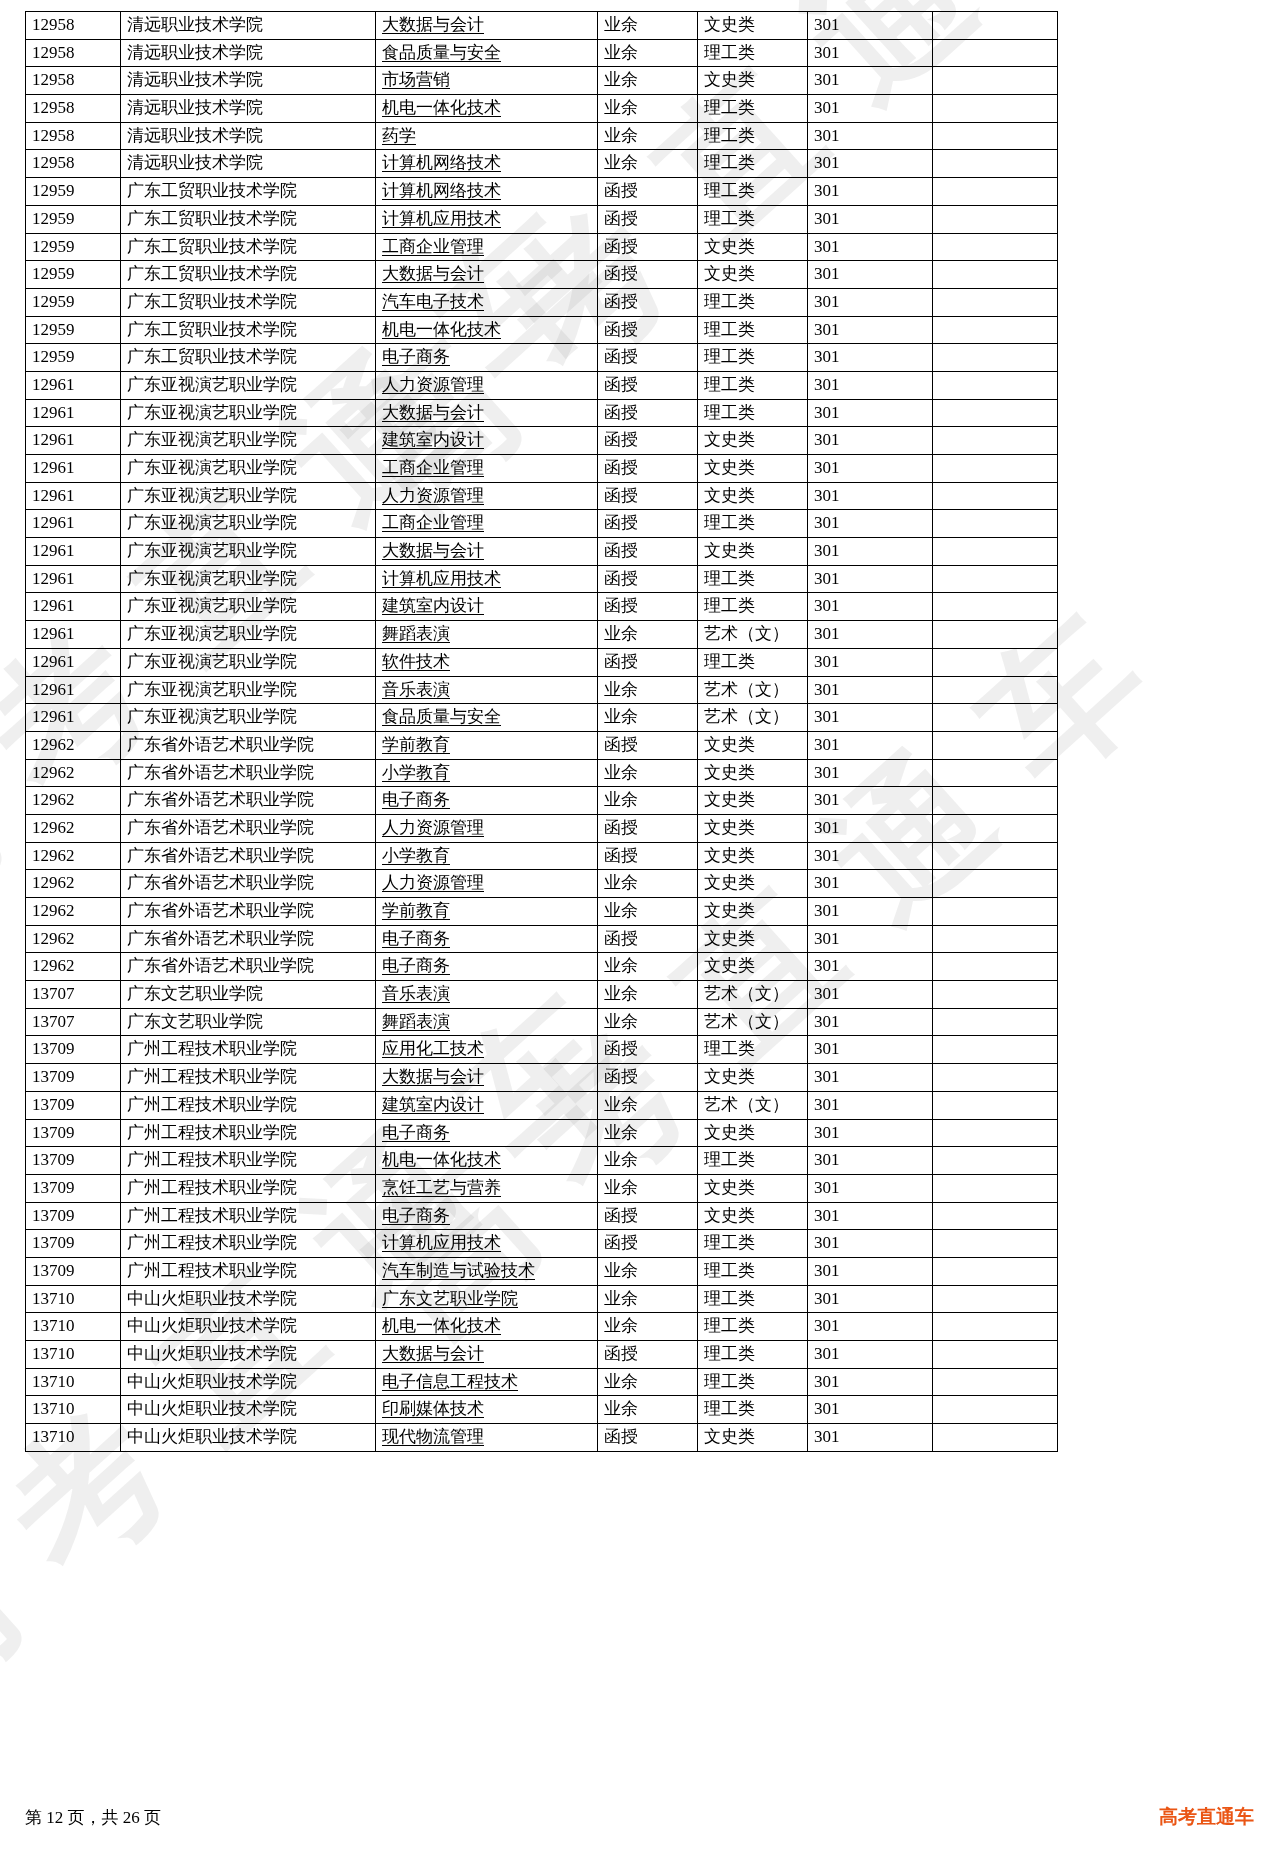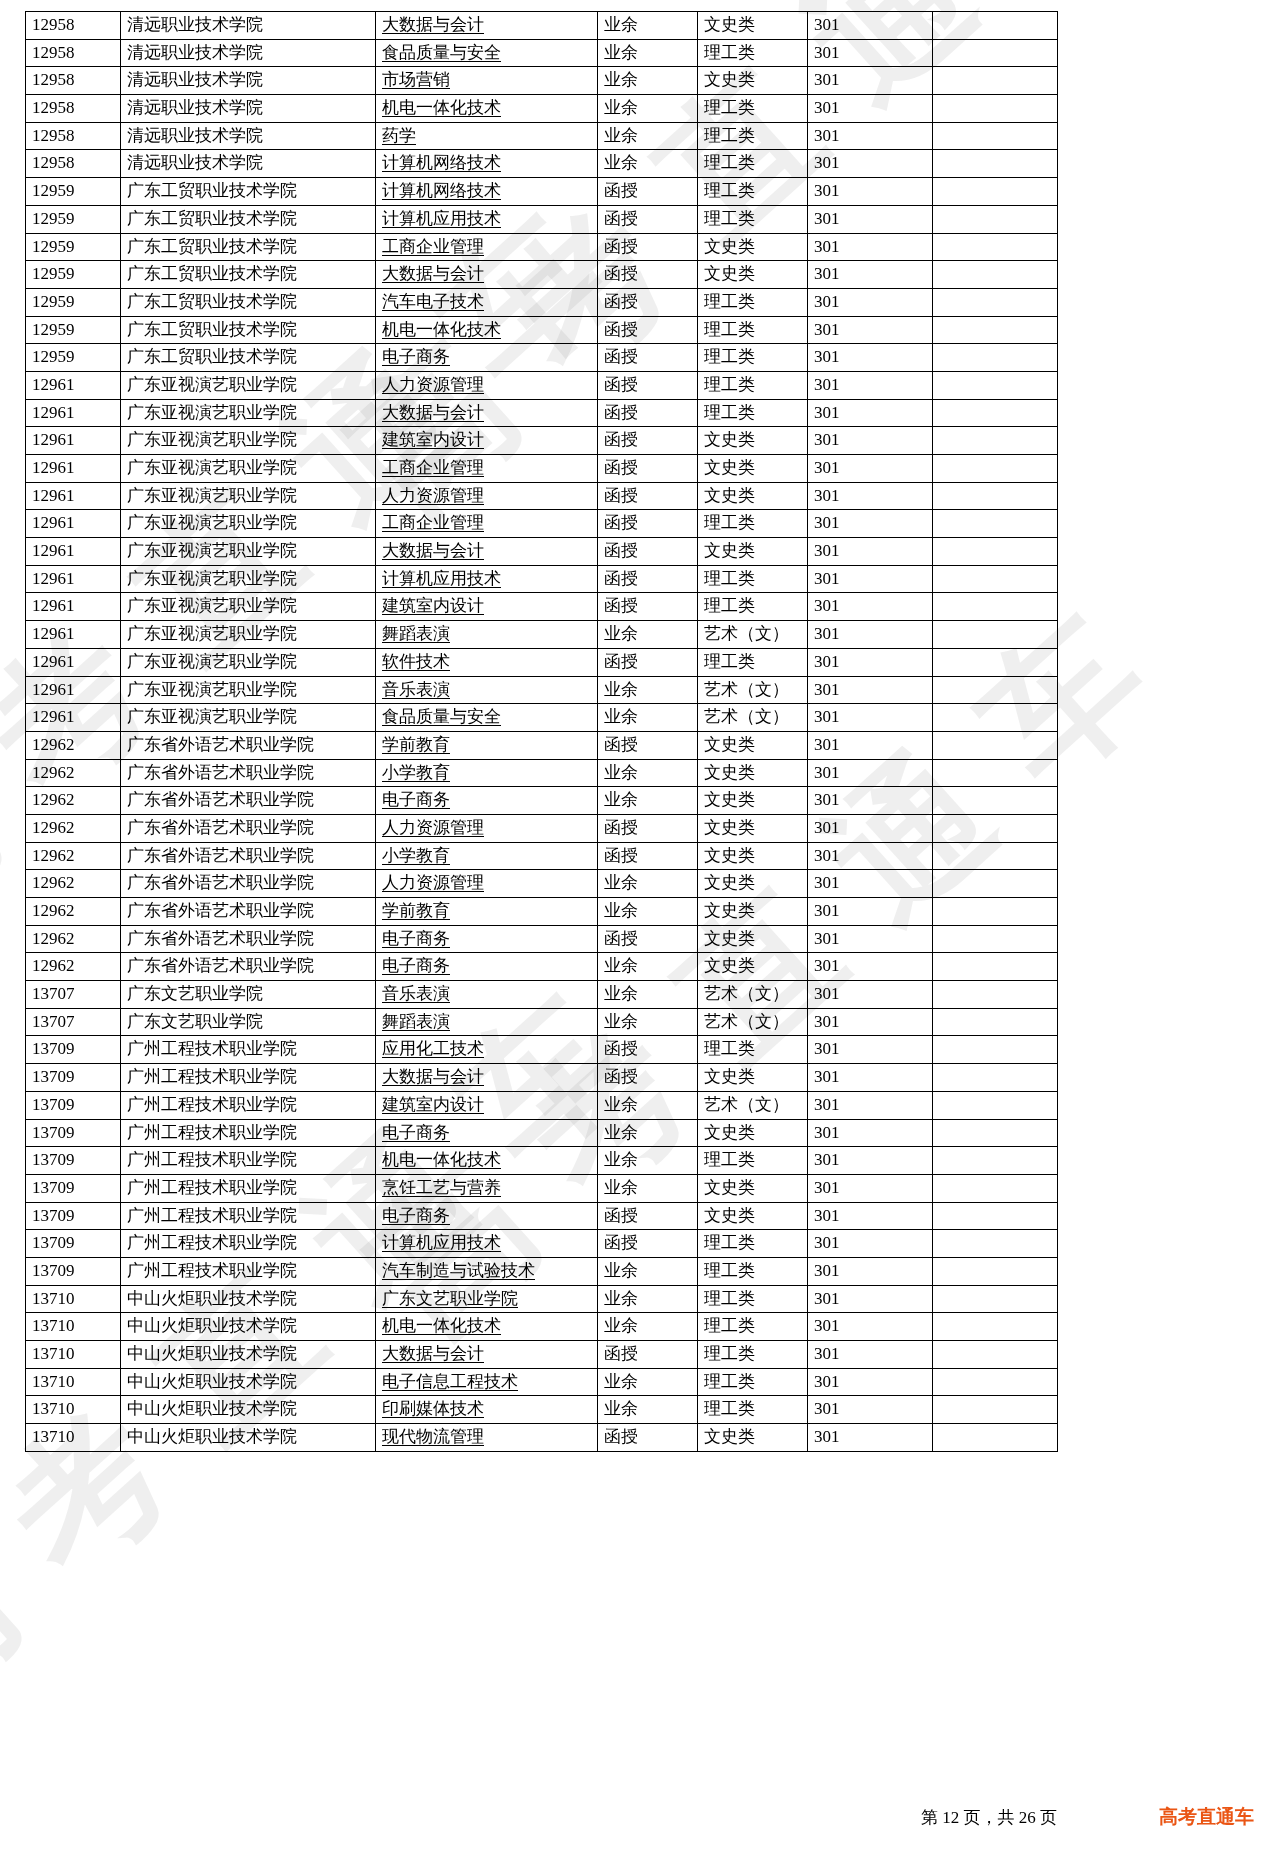--- a/index.html
+++ b/index.html
@@ -62,21 +62,21 @@
     text-decoration: underline;
     text-underline-offset: 3px;
   }
 
   
   .page-info {
     position: absolute;
     left: 25px;
     top: 1806px;
     width: 1032px;
-    text-align: right;
+    text-align: left;
     font-size: 17px;
     z-index: 1;
   }
   .brand {
     position: absolute;
     right: 26px;
     top: 1804px;
     font-size: 19px;
     font-weight: 700;
     font-family: "Liberation Sans", sans-serif;

